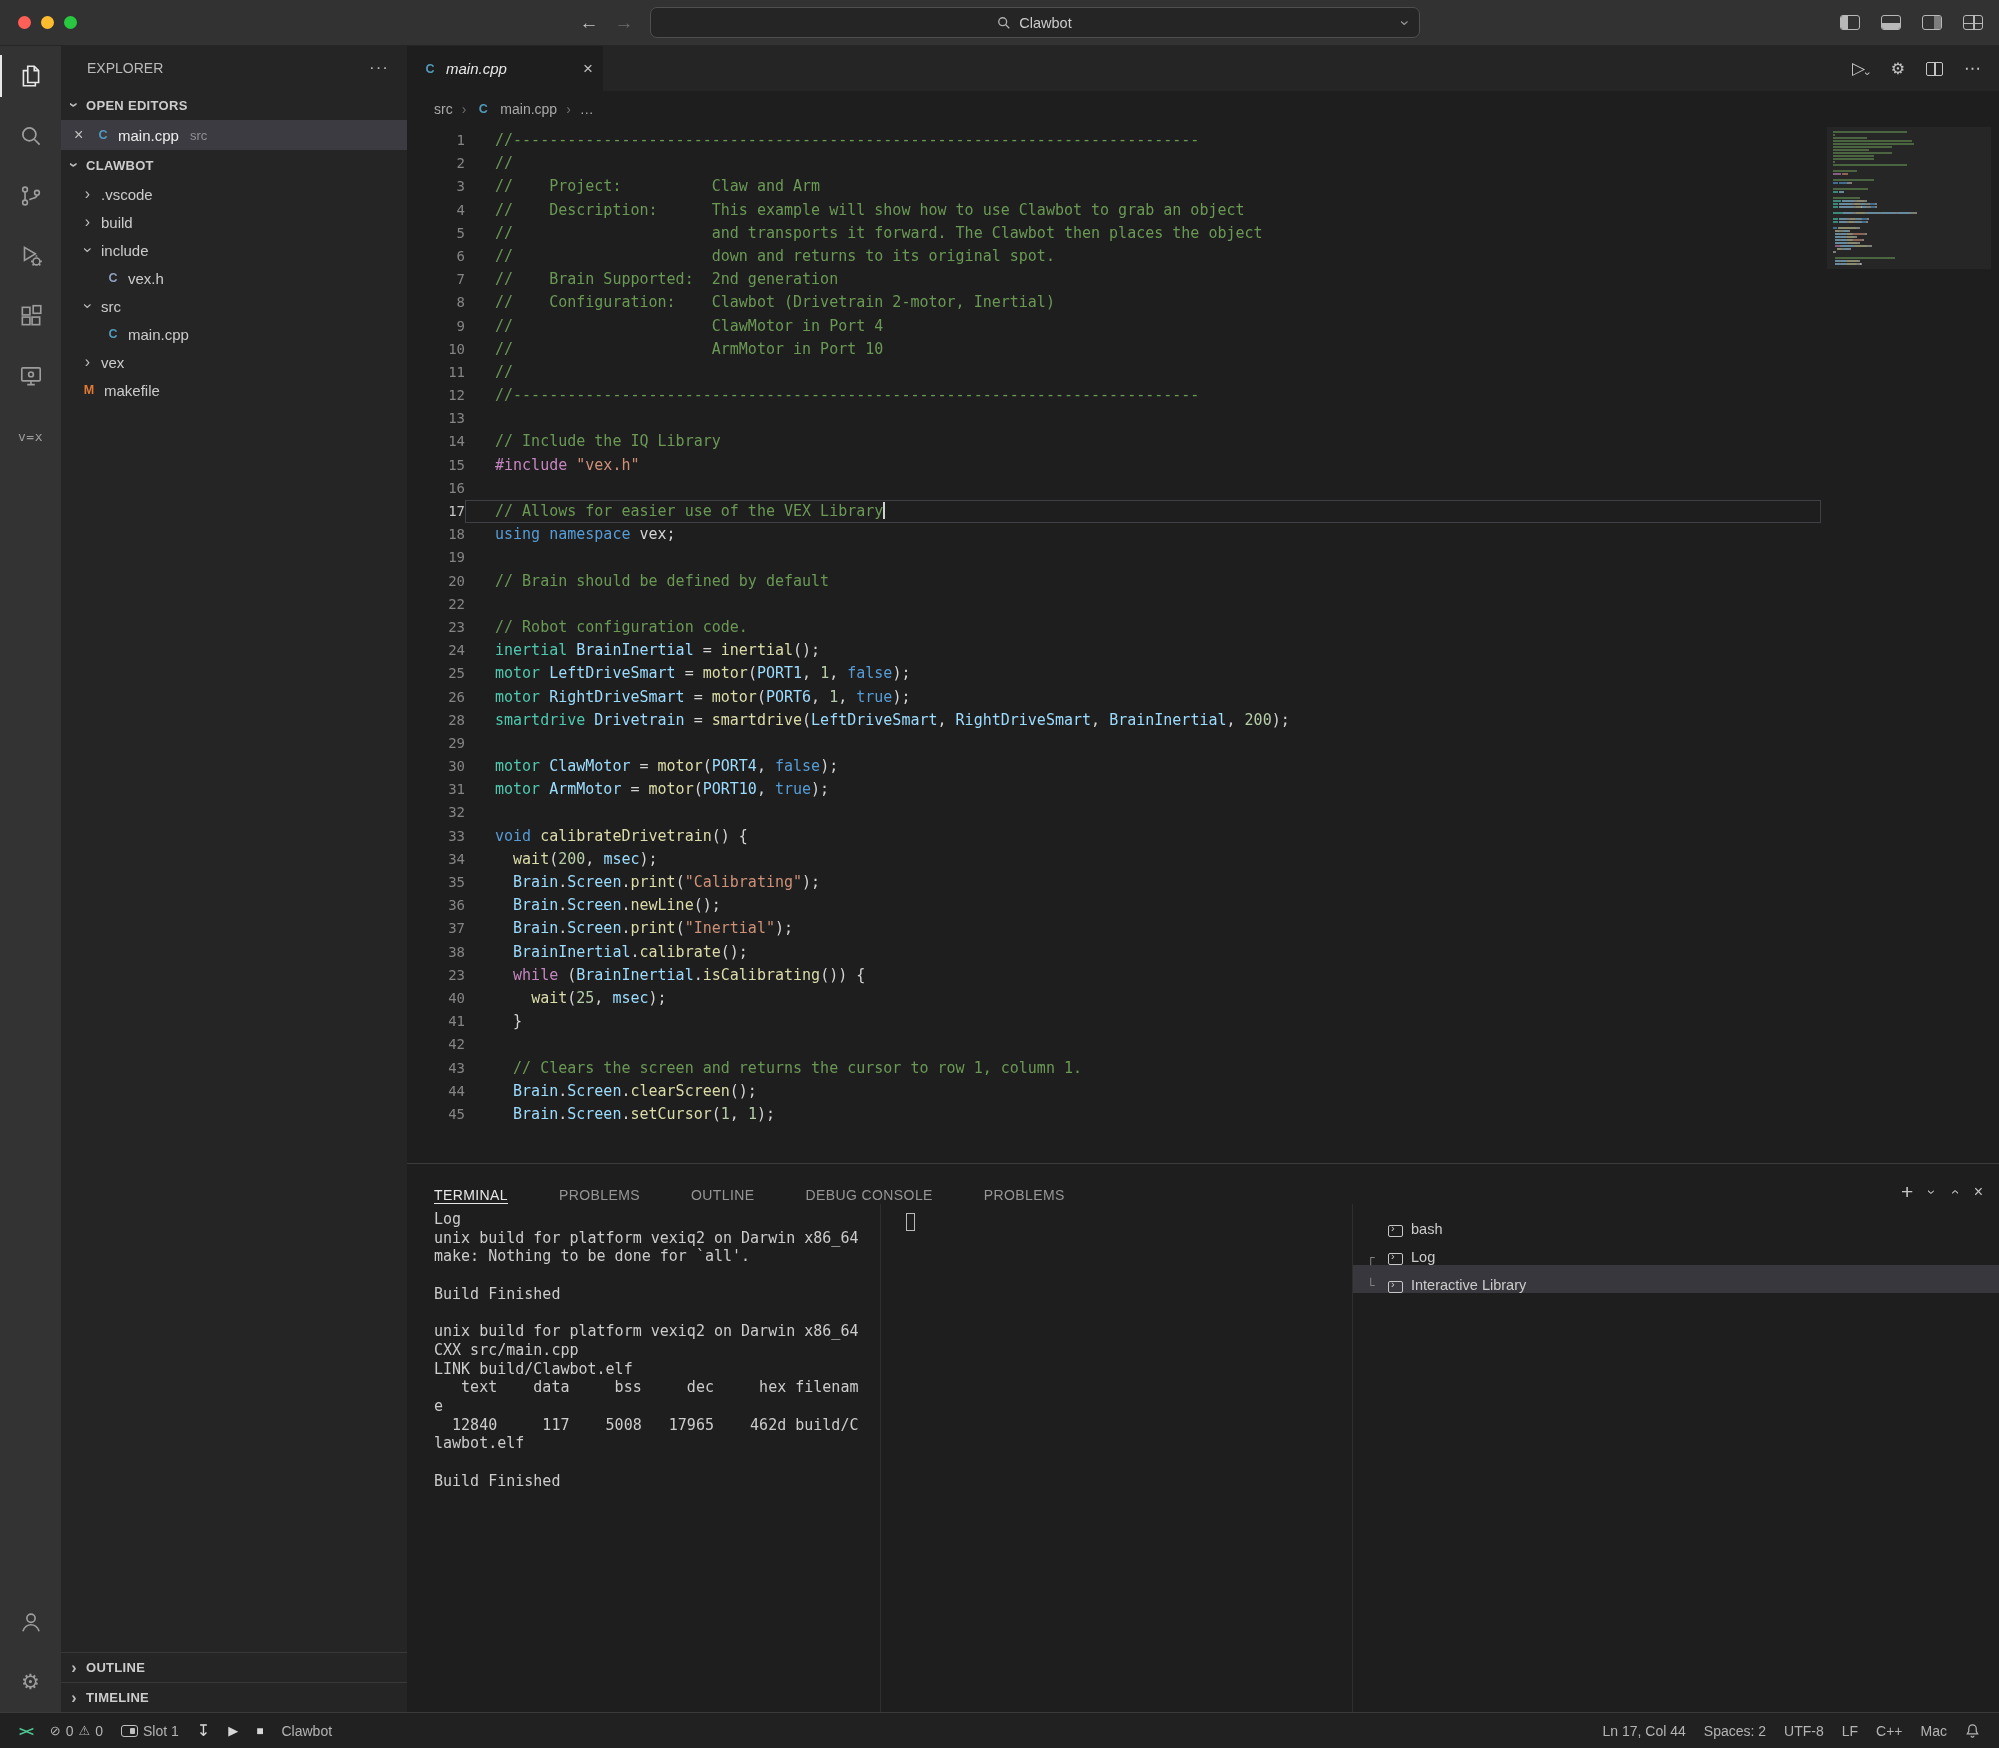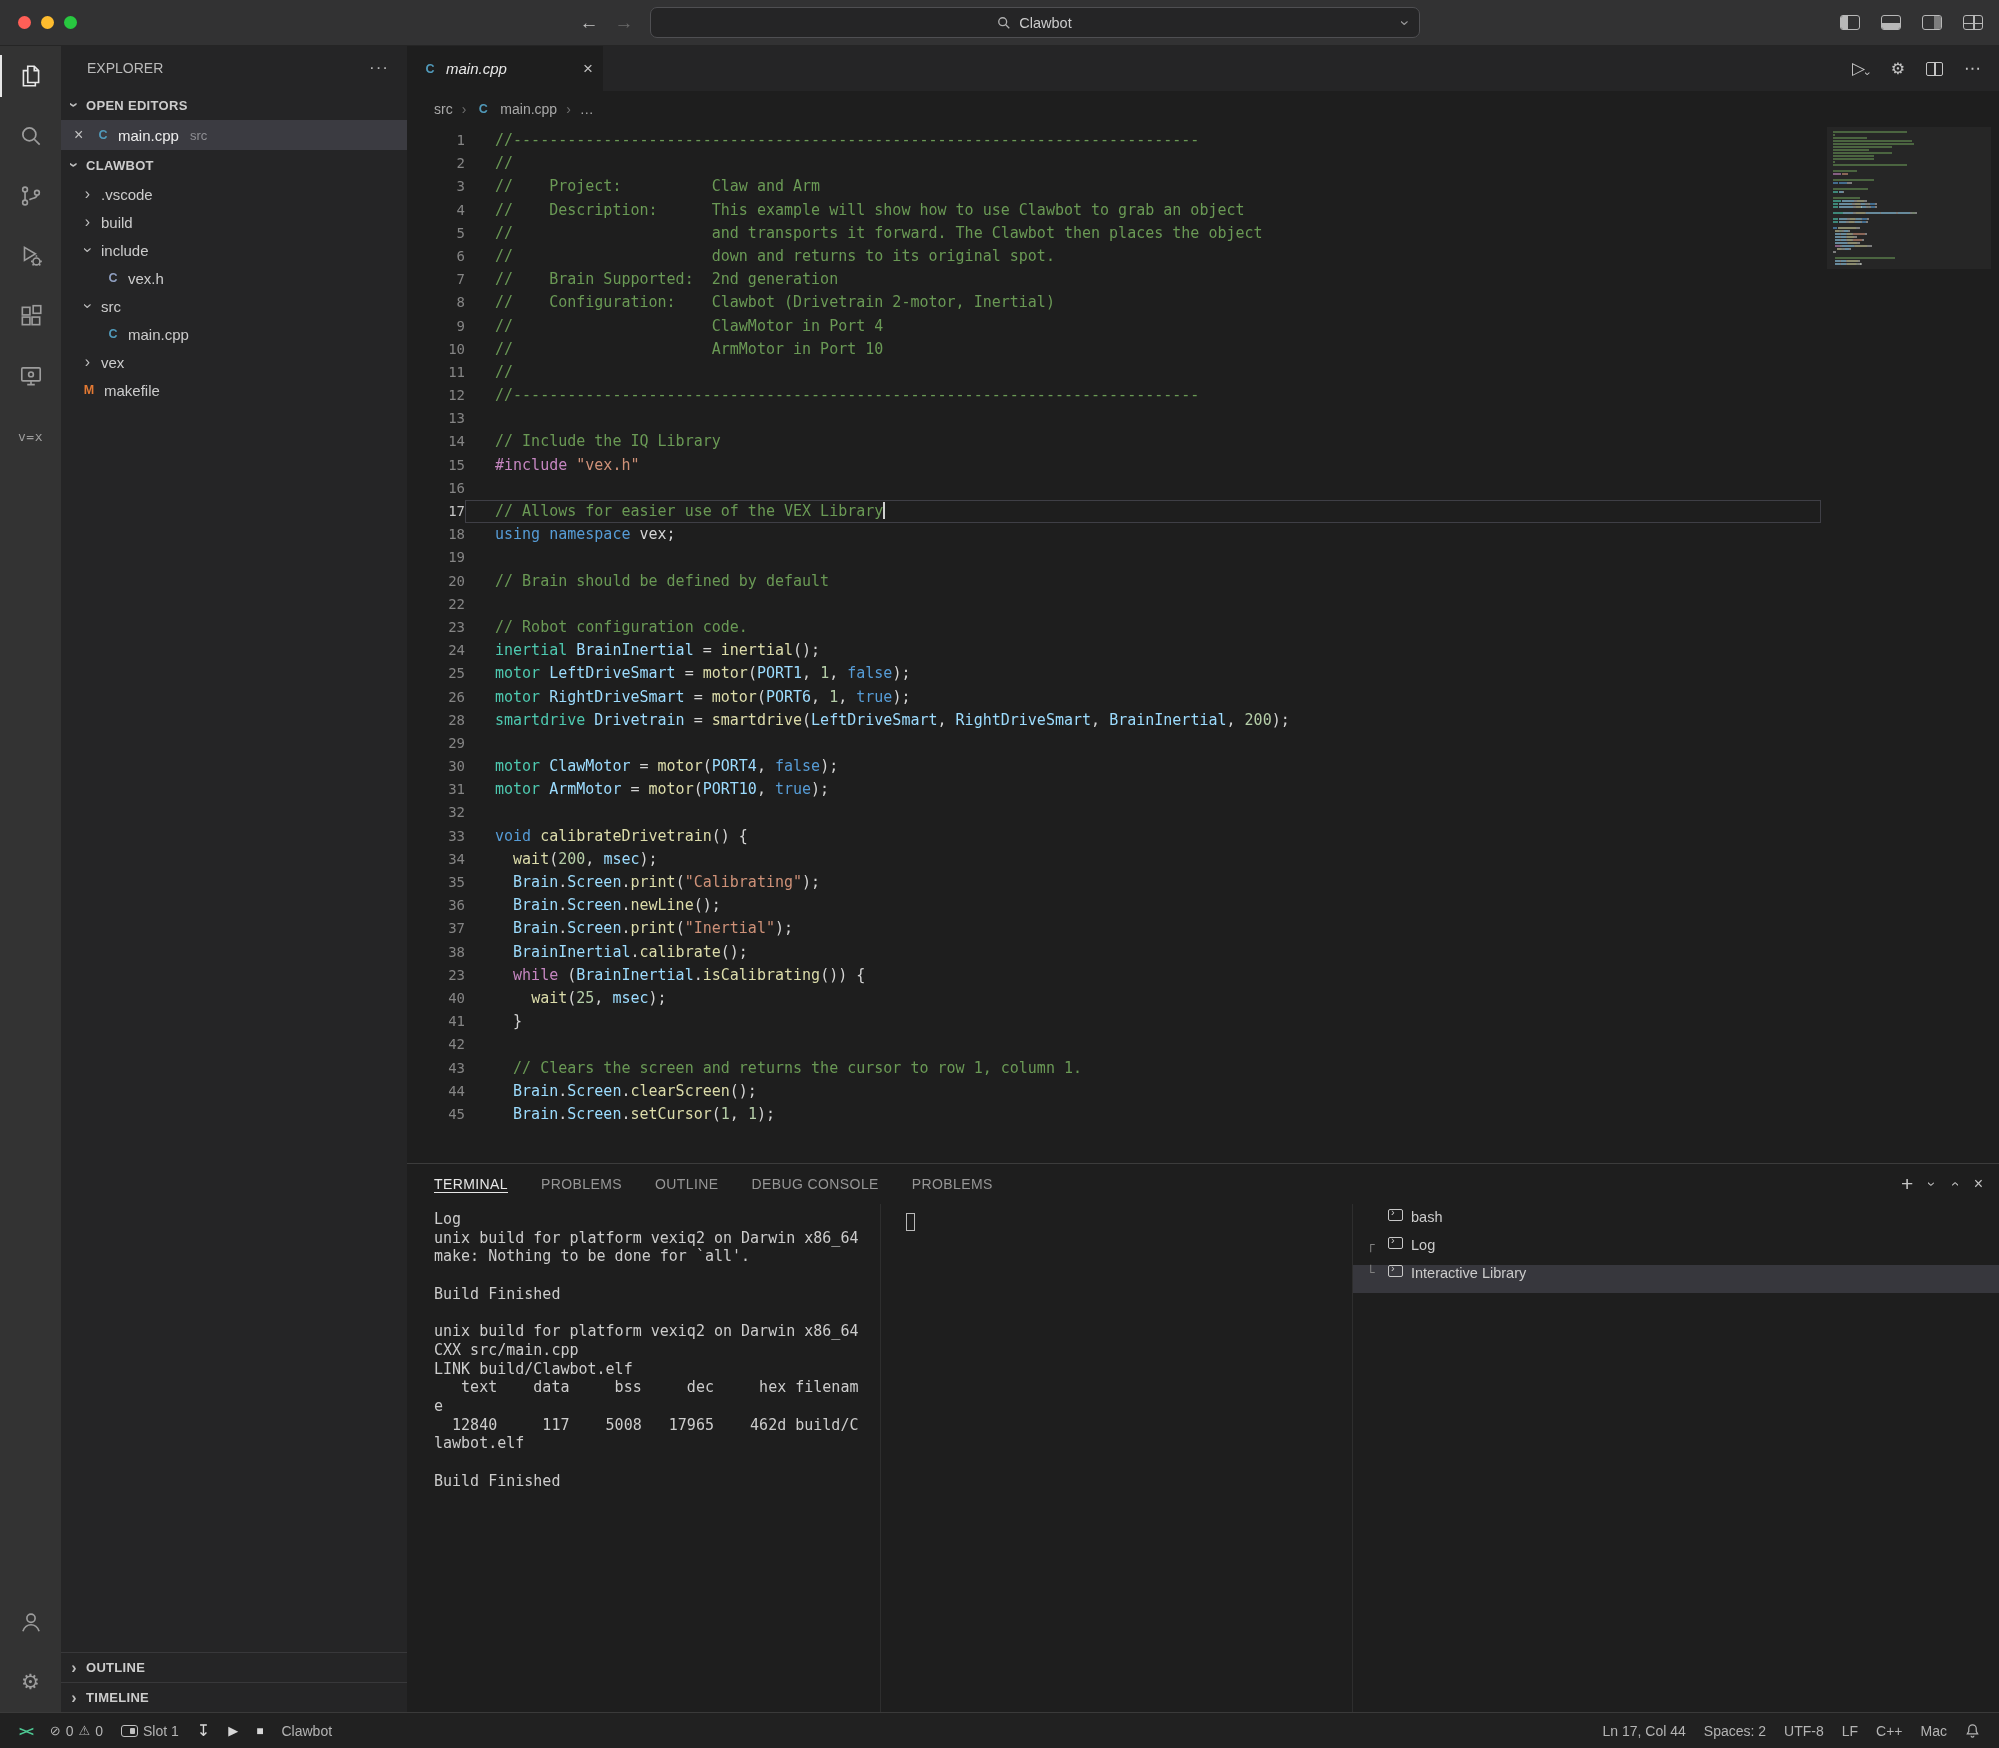--- a/index.html
+++ b/index.html
@@ -102,34 +102,34 @@
   .mm-line { height: 3px; display: flex; position: relative; }
   .mm-seg { height: 2px; }
   .mm-c { background: rgba(106,153,85,.55); } .mm-k { background: rgba(86,156,214,.6); }
   .mm-K { background: rgba(197,134,192,.6); } .mm-t { background: rgba(78,201,176,.6); }
   .mm-f { background: rgba(220,220,170,.55); } .mm-v { background: rgba(156,220,254,.55); }
   .mm-n { background: rgba(181,206,168,.55); } .mm-s { background: rgba(206,145,120,.6); }
   .mm-d { background: rgba(212,212,212,.5); } .mm-sp { background: transparent !important; }
 
   
   .panel { height: 549px; flex: none; border-top: 1px solid #3c3c3c; display: flex; flex-direction: column; background: #1e1e1e; }
-  .panel-tabs { height: 40px; flex: none; display: flex; align-items: center; padding: 0 16px 0 27px; }
+  .panel-tabs { height: 40px; flex: none; display: flex; align-items: flex-end; padding: 0 16px 0 27px; gap: 18px; }
   .ptab { margin-right: 33px; font-size: 14px; letter-spacing: .4px; color: #969696; display: flex; align-items: center;
     border-bottom: 1px solid transparent; }
   .ptab.active { color: #e7e7e7; border-bottom-color: #e7e7e7; }
   .panel-actions { margin-left: auto; display: flex; align-items: center; gap: 17px; color: #c5c5c5; font-size: 16px; }
   .panel-actions .plus { font-size: 21px; font-weight: 300; }
   .panel-body { flex: 1; min-height: 0; display: flex; }
   .term-left { width: 473px; flex: none; padding: 6px 0 0 27px; font-family: "DejaVu Sans Mono", monospace; font-size: 15px;
     line-height: 18.7px; color: #cccccc; white-space: pre; overflow: hidden; }
   .term-line { min-height: 18.7px; }
   .term-mid { width: 472px; flex: none; border-left: 1px solid #2e2e2e; padding: 9px 0 0 25px; }
   .block-cursor { display: inline-block; width: 9px; height: 18px; border: 1px solid #b9b9b9; }
   .term-right { flex: 1; border-left: 1px solid #2e2e2e; padding-top: 5px; font-size: 14.5px; }
-  .tl-row { height: 28px; display: flex; align-items: flex-start; padding-left: 14px; gap: 8px; color: #cccccc; }
+  .tl-row { height: 28px; display: flex; align-items: flex-end; padding-left: 14px; gap: 8px; color: #cccccc; }
   .tl-row.selected { background: #37373d; }
   .tl-prefix { width: 13px; color: #808080; font-family: "DejaVu Sans Mono", monospace; font-size: 13px; }
   .term-ico { width: 15px; height: 12px; border: 1px solid #c8c8c8; border-radius: 2px; position: relative; flex: none; }
   .term-ico::before { content: '›'; position: absolute; left: 2px; top: -4px; font-size: 11px; color: #c8c8c8; }
 
   
   .statusbar { height: 36px; background: #212121; border-top: 1px solid #3a3a3a; display: flex; align-items: center;
     padding: 0 10px; font-size: 14px; color: #b4b4b4; }
   .sb-left, .sb-right { display: flex; align-items: center; height: 100%; }
   .sb-left { flex: 1; }

